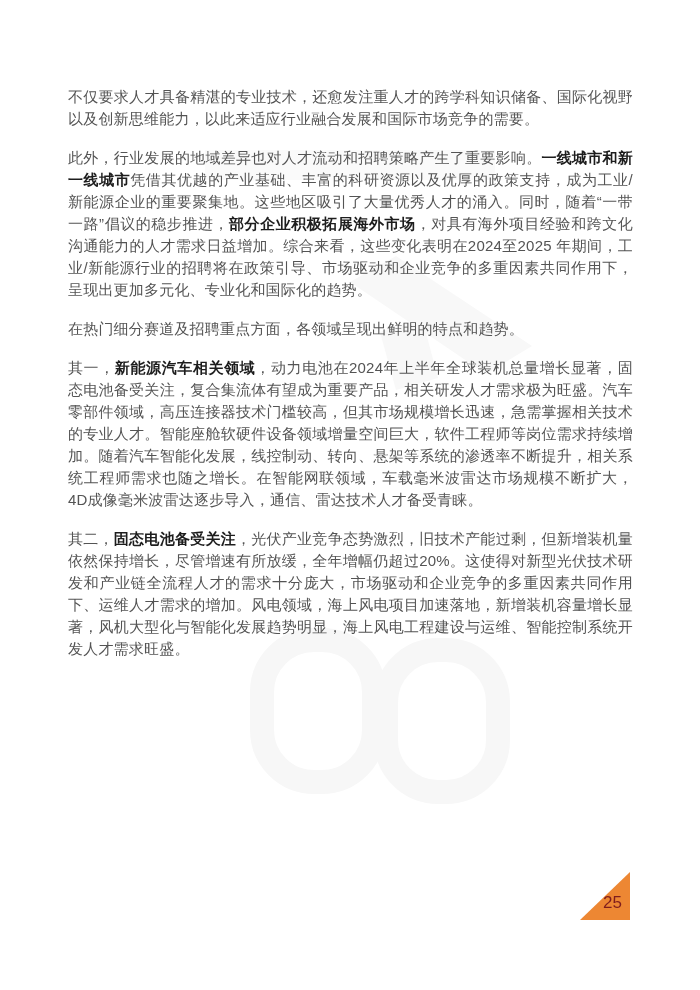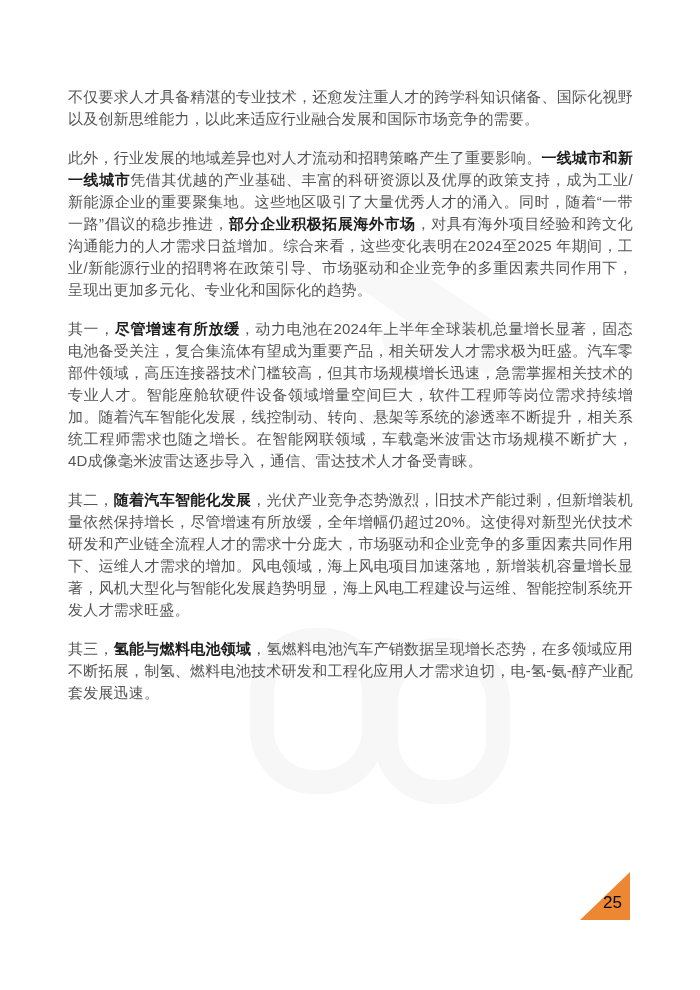--- a/index.html
+++ b/index.html
@@ -66,22 +66,22 @@
     <rect x="205" y="150" width="290" height="30" fill="#fafafa"></rect>
     <polygon points="350,282 396,256 532,346 486,374" fill="#f8f8f8"></polygon>
     <polygon points="380,332 422,318 438,378 396,390" fill="#f8f8f8"></polygon>
     <rect x="262" y="640" width="112" height="142" rx="52" fill="none" stroke="#f7f7f7" stroke-width="24"></rect>
     <rect x="386" y="650" width="112" height="142" rx="52" fill="none" stroke="#f7f7f7" stroke-width="24"></rect>
   </svg>
 
   <div class="content" id="paragraphs">
       <p class="para"><span class="seg">不仅要求人才具备精湛的专业技术，还愈发注重人才的跨学科知识储备、国际化视野以及创新思维能力，以此来适应行业融合发展和国际市场竞争的需要。</span></p>
       <p class="para"><span class="seg">此外，行业发展的地域差异也对人才流动和招聘策略产生了重要影响。</span><span class="seg-bold">一线城市和新一线城市</span><span class="seg">凭借其优越的产业基础、丰富的科研资源以及优厚的政策支持，成为工业/新能源企业的重要聚集地。这些地区吸引了大量优秀人才的涌入。同时，随着“一带一路”倡议的稳步推进，</span><span class="seg-bold">部分企业积极拓展海外市场</span><span class="seg">，对具有海外项目经验和跨文化沟通能力的人才需求日益增加。综合来看，这些变化表明在2024至2025 年期间，工业/新能源行业的招聘将在政策引导、市场驱动和企业竞争的多重因素共同作用下，呈现出更加多元化、专业化和国际化的趋势。</span></p>
-      <p class="para"><span class="seg">其一，</span><span class="seg-bold">尽管增速有所放缓</span><span class="seg">，动力电池在2024年上半年全球装机总量增长显著，固态电池备受关注，复合集流体有望成为重要产品，相关研发人才需求极为旺盛。汽车零部件领域，高压连接器技术门槛较高，但其市场规模增长迅速，急需掌握相关技术的专业人才。智能座舱软硬件设备领域增量空间巨大，软件工程师等岗位需求持续增加。随着汽车智能化发展，线控制动、转向、悬架等系统的渗透率不断提升，相关系统工程师需求也随之增长。在智能网联领域，车载毫米波雷达市场规模不断扩大，4D成像毫米波雷达逐步导入，通信、雷达技术人才备受青睐。</span></p>
-      <p class="para"><span class="seg">其二，</span><span class="seg-bold">随着汽车智能化发展</span><span class="seg">，光伏产业竞争态势激烈，旧技术产能过剩，但新增装机量依然保持增长，尽管增速有所放缓，全年增幅仍超过20%。这使得对新型光伏技术研发和产业链全流程人才的需求十分庞大，市场驱动和企业竞争的多重因素共同作用下、运维人才需求的增加。风电领域，海上风电项目加速落地，新增装机容量增长显著，风机大型化与智能化发展趋势明显，海上风电工程建设与运维、智能控制系统开发人才需求旺盛。</span></p>
-      <p class="para"><span class="seg">其三，</span><span class="seg-bold">氢能与燃料电池领域</span><span class="seg">，氢燃料电池汽车产销数据呈现增长态势，在多领域应用不断拓展，制氢、燃料电池技术研发和工程化应用人才需求迫切，电-氢-氨-醇产业配套发展迅速。</span></p>
+      <p class="para"><span class="seg">在热门细分赛道及招聘重点方面，各领域呈现出鲜明的特点和趋势。</span></p>
+      <p class="para"><span class="seg">其一，</span><span class="seg-bold">新能源汽车相关领域</span><span class="seg">，动力电池在2024年上半年全球装机总量增长显著，固态电池备受关注，复合集流体有望成为重要产品，相关研发人才需求极为旺盛。汽车零部件领域，高压连接器技术门槛较高，但其市场规模增长迅速，急需掌握相关技术的专业人才。智能座舱软硬件设备领域增量空间巨大，软件工程师等岗位需求持续增加。随着汽车智能化发展，线控制动、转向、悬架等系统的渗透率不断提升，相关系统工程师需求也随之增长。在智能网联领域，车载毫米波雷达市场规模不断扩大，4D成像毫米波雷达逐步导入，通信、雷达技术人才备受青睐。</span></p>
+      <p class="para"><span class="seg">其二，</span><span class="seg-bold">固态电池备受关注</span><span class="seg">，光伏产业竞争态势激烈，旧技术产能过剩，但新增装机量依然保持增长，尽管增速有所放缓，全年增幅仍超过20%。这使得对新型光伏技术研发和产业链全流程人才的需求十分庞大，市场驱动和企业竞争的多重因素共同作用下、运维人才需求的增加。风电领域，海上风电项目加速落地，新增装机容量增长显著，风机大型化与智能化发展趋势明显，海上风电工程建设与运维、智能控制系统开发人才需求旺盛。</span></p>
     </div>
 
   <div class="page-badge" style="background: rgb(237, 135, 51);">
-    <span class="num" style="color: #000000; margin-top: 40px;">25</span>
+    <span class="num" style="color: #7f1d1d; margin-top: 40px;">25</span>
   </div>
 
 </div>
 
 </body></html>

